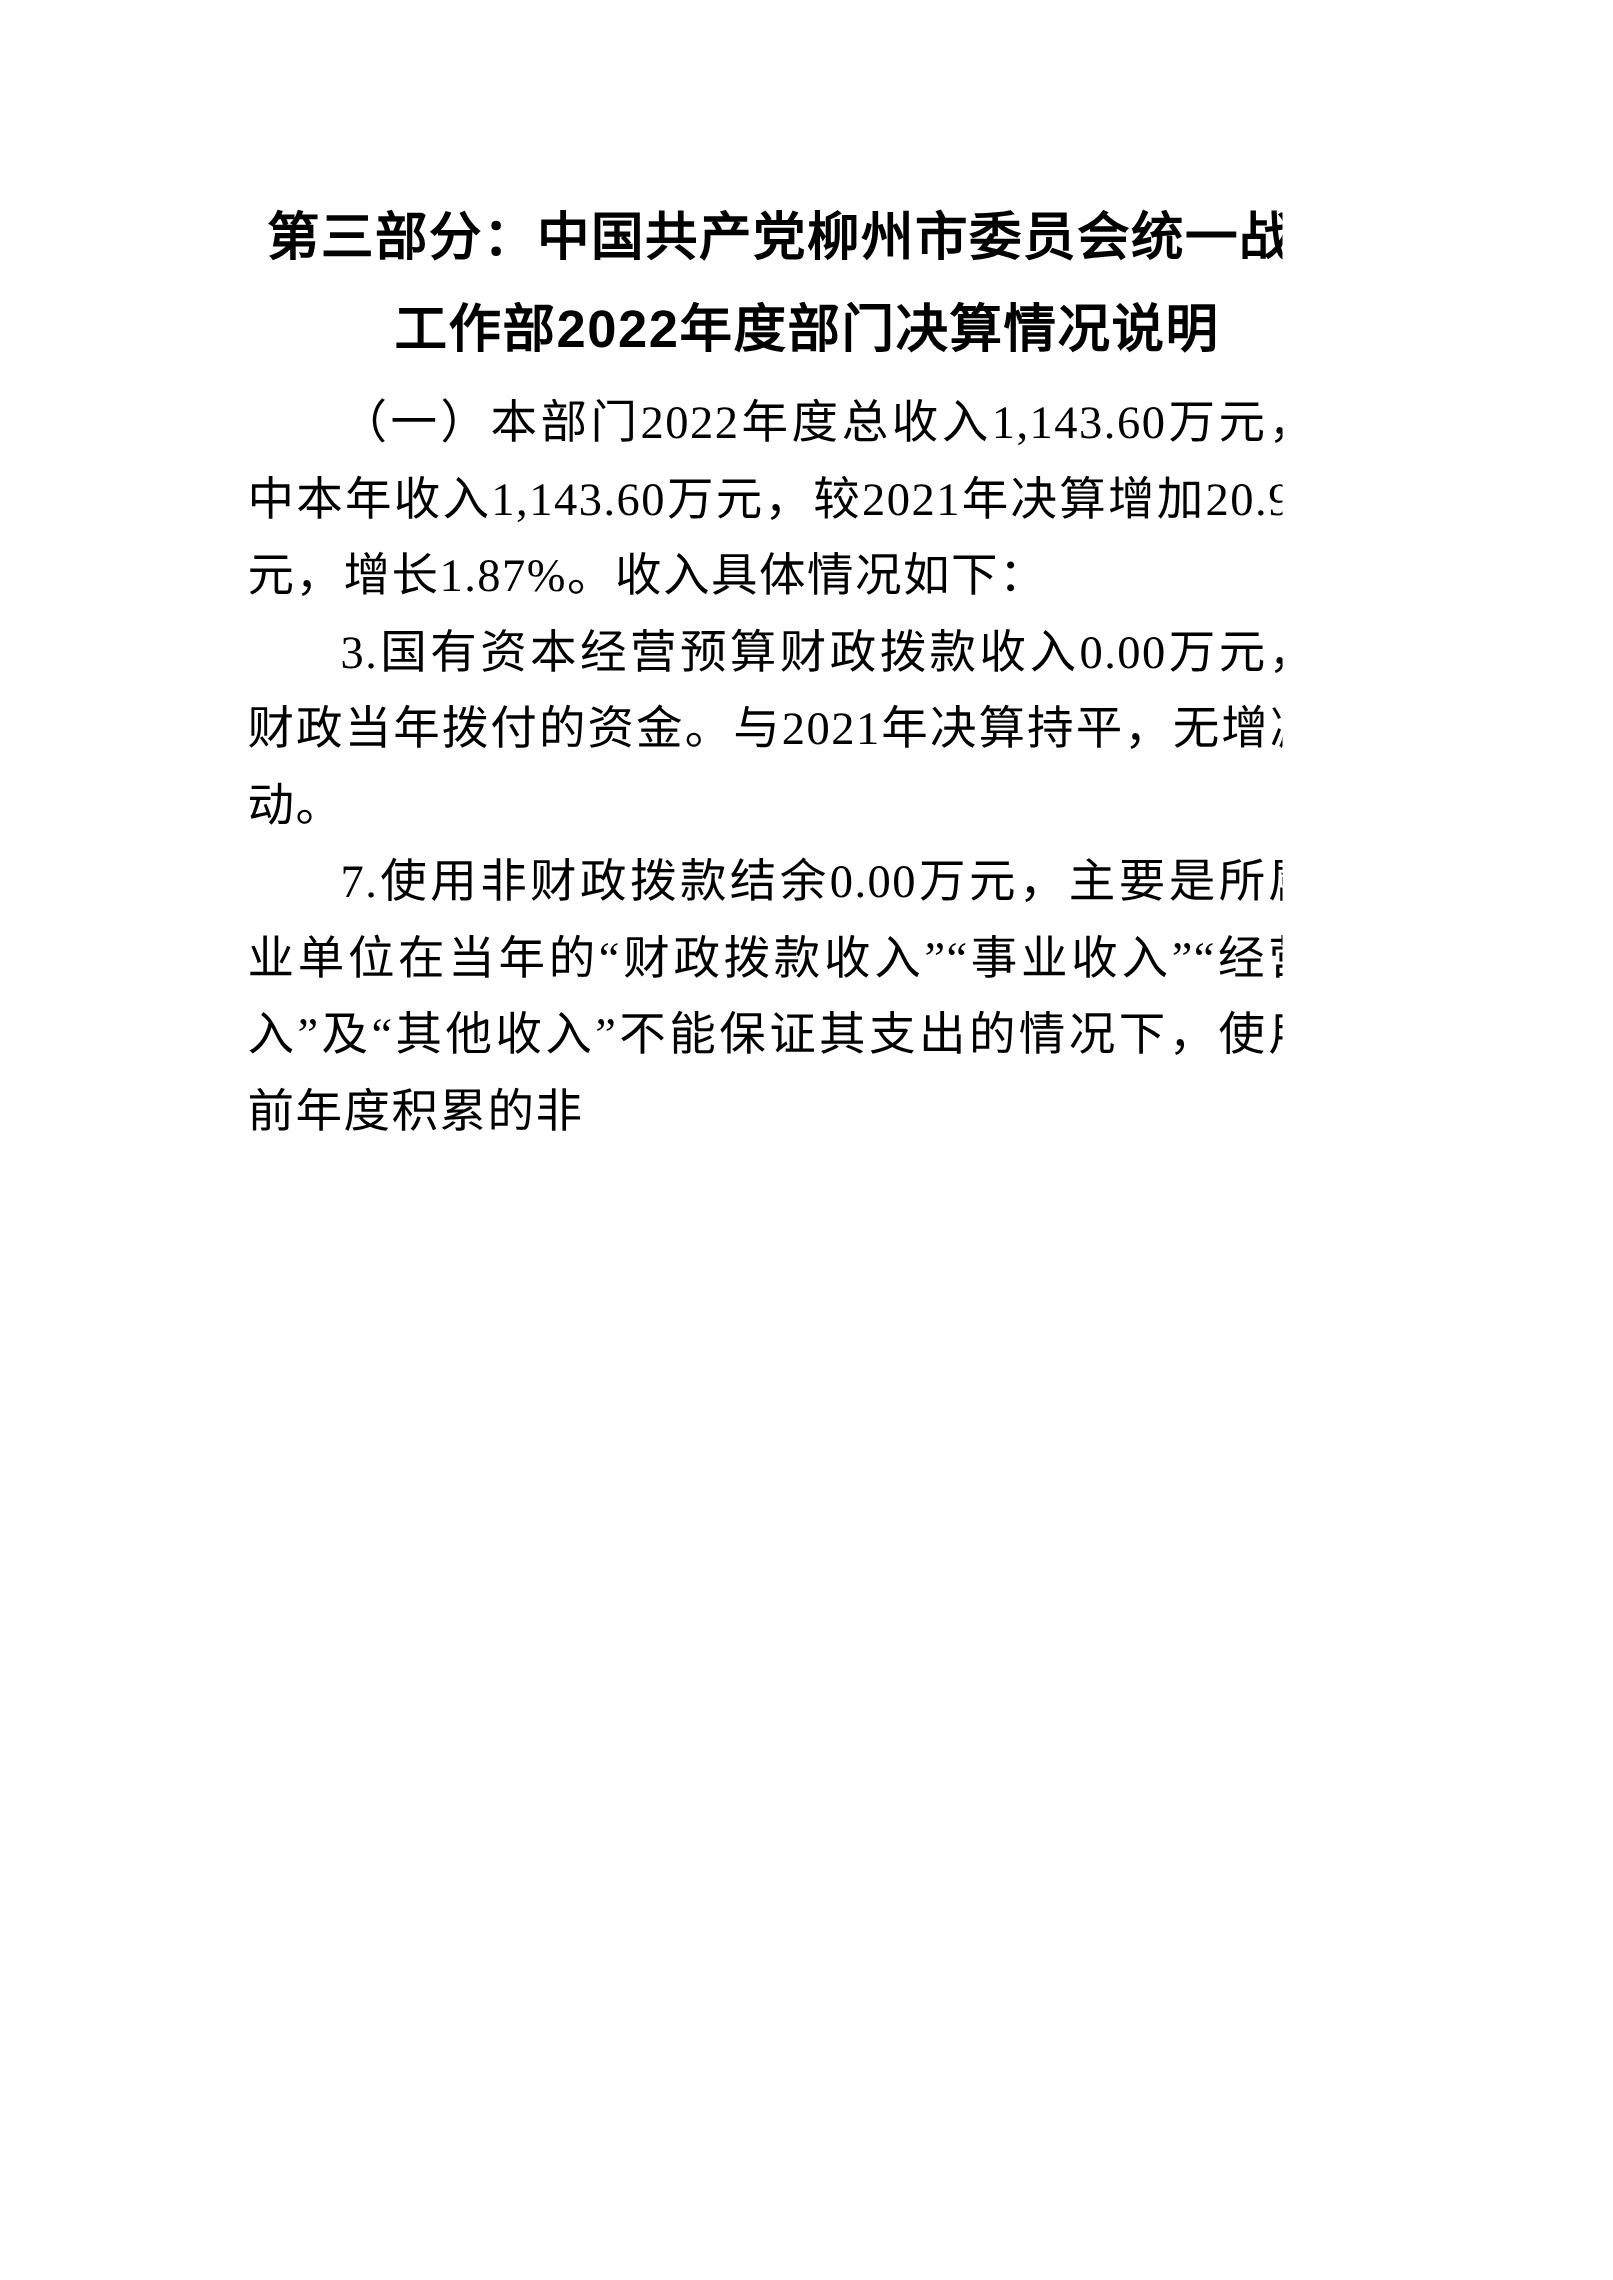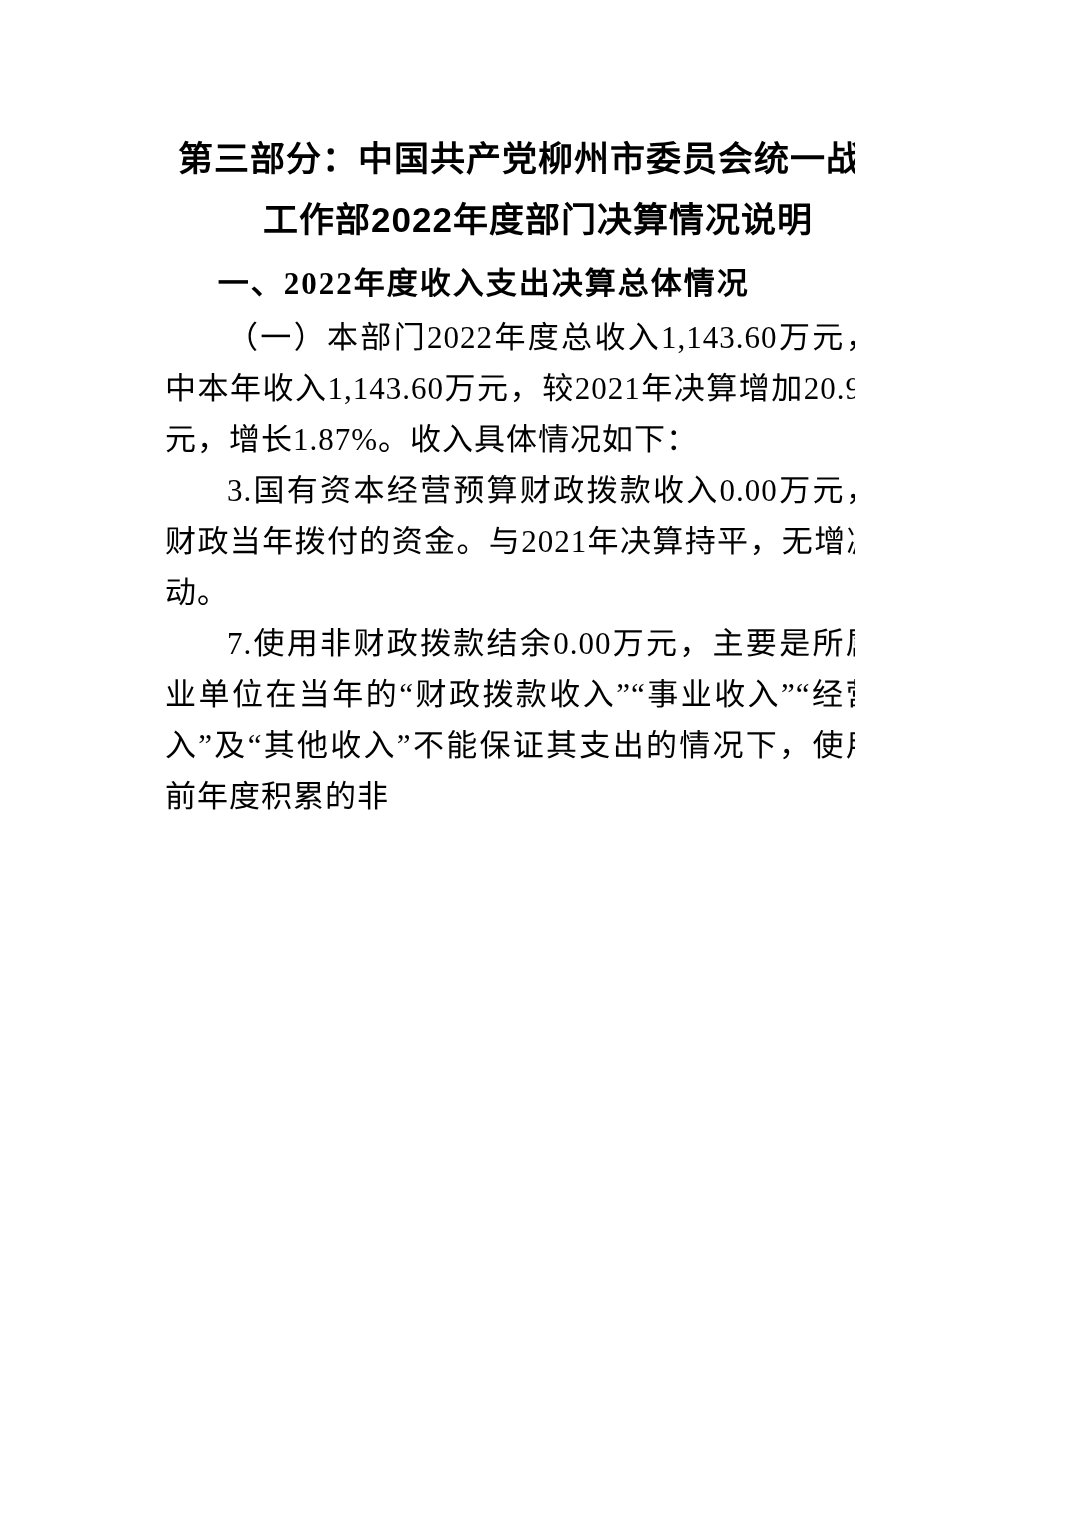--- a/index.html
+++ b/index.html
@@ -51,18 +51,17 @@
     letter-spacing: 1px;
     color: #000000;
   }
 </style>
 </head>
 <body>
 
 <div class="page">
   <div class="content">
     <h1 class="doc-title">第三部分：中国共产党柳州市委员会统一战线工作部2022年度部门决算情况说明</h1>
-    <h2 class="section-heading">一、2022年度收入支出决算总体情况</h2>
     <p class="para">（一）本部门2022年度总收入1,143.60万元，其中本年收入1,143.60万元，较2021年决算增加20.95万元，增长1.87%。收入具体情况如下：</p>
     <p class="para">3.国有资本经营预算财政拨款收入0.00万元，为财政当年拨付的资金。与2021年决算持平，无增减变动。</p>
     <p class="para">7.使用非财政拨款结余0.00万元，主要是所属事业单位在当年的“财政拨款收入”“事业收入”“经营收入”及“其他收入”不能保证其支出的情况下，使用以前年度积累的非</p>
   </div>
 </div>
 
 </body></html>

